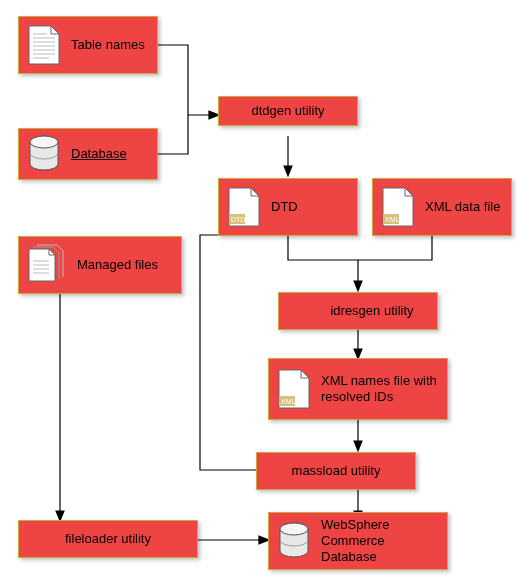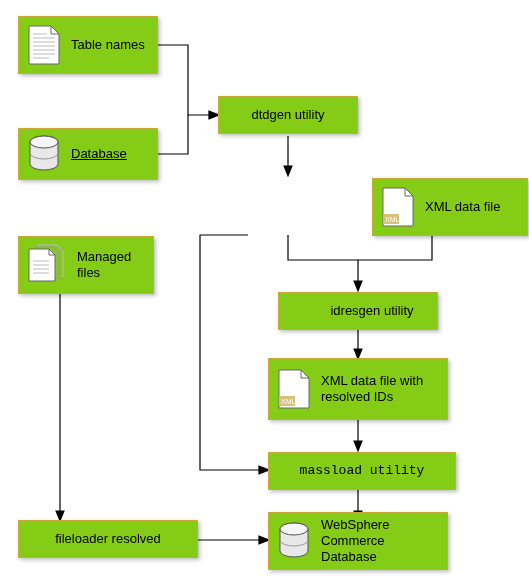--- a/index.html
+++ b/index.html
@@ -11,21 +11,21 @@
     color: #000;
   }
   #canvas {
     position: relative;
     width: 529px;
     height: 587px;
     background: #fff;
   }
   .box {
     position: absolute;
-    background: #84cc16;
+    background: #ef4444;
     border: 1px solid #c9a93a;
     box-shadow: 2px 2px 4px rgba(0,0,0,0.25);
     display: flex;
     align-items: center;
     padding: 6px 8px;
     box-sizing: border-box;
   }
   .box.centered {
     justify-content: center;
     text-align: center;
@@ -108,42 +108,53 @@
       <svg width="34" height="38" viewBox="0 0 34 38">
         <ellipse cx="17" cy="7" rx="14" ry="6" fill="#e8e8e8" stroke="#555"></ellipse>
         <path d="M3 7 v22 a14 6 0 0 0 28 0 V7" fill="#e8e8e8" stroke="#555"></path>
         <ellipse cx="17" cy="7" rx="14" ry="6" fill="#f5f5f5" stroke="#555"></ellipse>
         <path d="M3 18 a14 6 0 0 0 28 0" fill="none" stroke="#999"></path>
       </svg>
     </span>
     <span class="label">Database</span>
   </div>
 
-  <div class="box" style="left:18px; top:236px; width:136px; height:58px;">
+  <div class="box" style="left:18px; top:236px; width:164px; height:58px;">
     <span class="icon-slot">
       <svg width="40" height="44" viewBox="0 0 40 44">
         <path d="M2 6 h20 l6 6 v26 h-26 z" fill="#fff" stroke="#666"></path>
         <path d="M6 4 h20 l6 6 v26" fill="none" stroke="#999"></path>
         <path d="M10 2 h20 l6 6 v26" fill="none" stroke="#bbb"></path>
         <path d="M22 6 v6 h6" fill="none" stroke="#666"></path>
         <line x1="6" y1="18" x2="22" y2="18" stroke="#bbb"></line>
         <line x1="6" y1="22" x2="22" y2="22" stroke="#bbb"></line>
         <line x1="6" y1="26" x2="22" y2="26" stroke="#bbb"></line>
         <line x1="6" y1="30" x2="22" y2="30" stroke="#bbb"></line>
       </svg>
     </span>
     <span class="label">Managed files</span>
   </div>
 
-  <div class="box centered" style="left:218px; top:96px; width:140px; height:38px;">
+  <div class="box centered" style="left:218px; top:96px; width:140px; height:30px;">
     <span class="label">dtdgen utility</span>
   </div>
 
-
-  <div class="box" style="left:372px; top:178px; width:156px; height:58px;">
+  <div class="box" style="left:218px; top:178px; width:140px; height:58px;">
+    <span class="icon-slot">
+      <svg width="34" height="42" viewBox="0 0 34 42">
+        <path d="M2 2 h22 l8 8 v30 h-30 z" fill="#fff" stroke="#666"></path>
+        <path d="M24 2 v8 h8" fill="none" stroke="#666"></path>
+        <rect x="2" y="28" width="16" height="10" fill="#d6c07a"></rect>
+        <text x="4" y="36" font-size="7" fill="#fff" font-family="Arial">DTD</text>
+      </svg>
+    </span>
+    <span class="label">DTD</span>
+  </div>
+
+  <div class="box" style="left:372px; top:178px; width:140px; height:58px;">
     <span class="icon-slot">
       <svg width="34" height="42" viewBox="0 0 34 42">
         <path d="M2 2 h22 l8 8 v30 h-30 z" fill="#fff" stroke="#666"></path>
         <path d="M24 2 v8 h8" fill="none" stroke="#666"></path>
         <rect x="2" y="28" width="16" height="10" fill="#d6c07a"></rect>
         <text x="4" y="36" font-size="7" fill="#fff" font-family="Arial">XML</text>
       </svg>
     </span>
     <span class="label">XML data file</span>
   </div>
@@ -154,29 +165,29 @@
 
   <div class="box" style="left:268px; top:358px; width:180px; height:62px;">
     <span class="icon-slot">
       <svg width="34" height="42" viewBox="0 0 34 42">
         <path d="M2 2 h22 l8 8 v30 h-30 z" fill="#fff" stroke="#666"></path>
         <path d="M24 2 v8 h8" fill="none" stroke="#666"></path>
         <rect x="2" y="28" width="16" height="10" fill="#d6c07a"></rect>
         <text x="4" y="36" font-size="7" fill="#fff" font-family="Arial">XML</text>
       </svg>
     </span>
-    <span class="label">XML data file with resolved IDs</span>
-  </div>
-
-  <div class="box centered" style="left:268px; top:452px; width:188px; height:38px;font-family:Liberation Mono, monospace;">
+    <span class="label">XML names file with resolved IDs</span>
+  </div>
+
+  <div class="box centered" style="left:256px; top:452px; width:160px; height:38px;">
     <span class="label">massload utility</span>
   </div>
 
   <div class="box centered" style="left:18px; top:520px; width:180px; height:38px;">
-    <span class="label">fileloader resolved</span>
+    <span class="label">fileloader utility</span>
   </div>
 
   <div class="box" style="left:268px; top:512px; width:180px; height:58px;align-items:center;">
     <span class="icon-slot">
       <svg width="34" height="38" viewBox="0 0 34 38">
         <ellipse cx="17" cy="7" rx="14" ry="6" fill="#e8e8e8" stroke="#555"></ellipse>
         <path d="M3 7 v22 a14 6 0 0 0 28 0 V7" fill="#e8e8e8" stroke="#555"></path>
         <ellipse cx="17" cy="7" rx="14" ry="6" fill="#f5f5f5" stroke="#555"></ellipse>
         <path d="M3 18 a14 6 0 0 0 28 0" fill="none" stroke="#999"></path>
       </svg>

